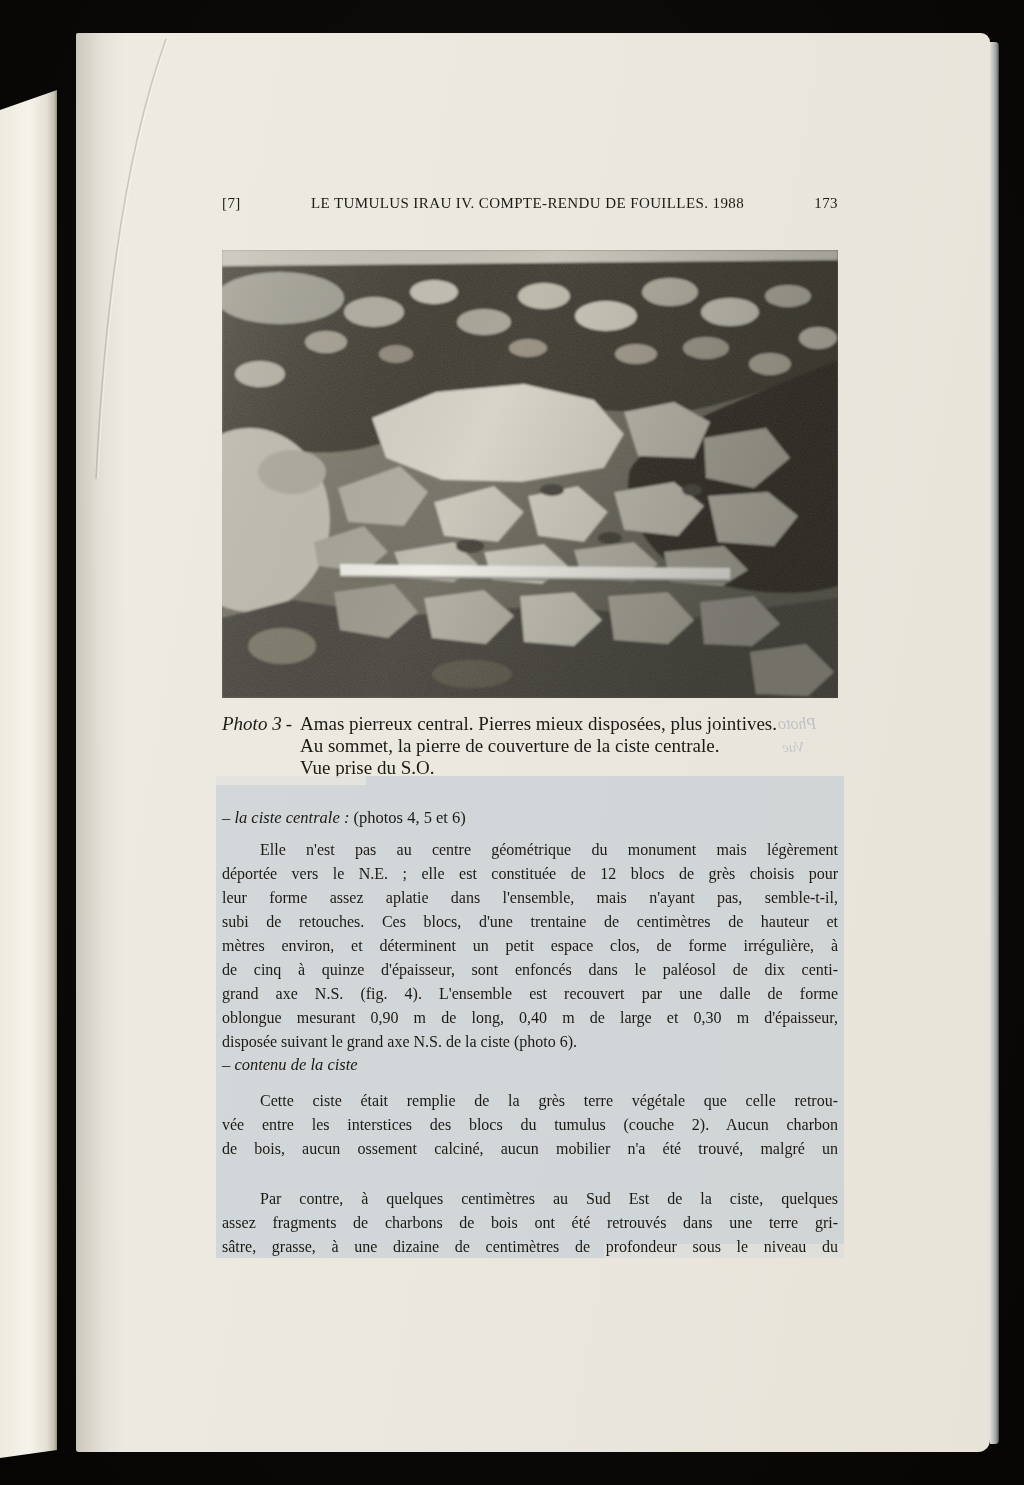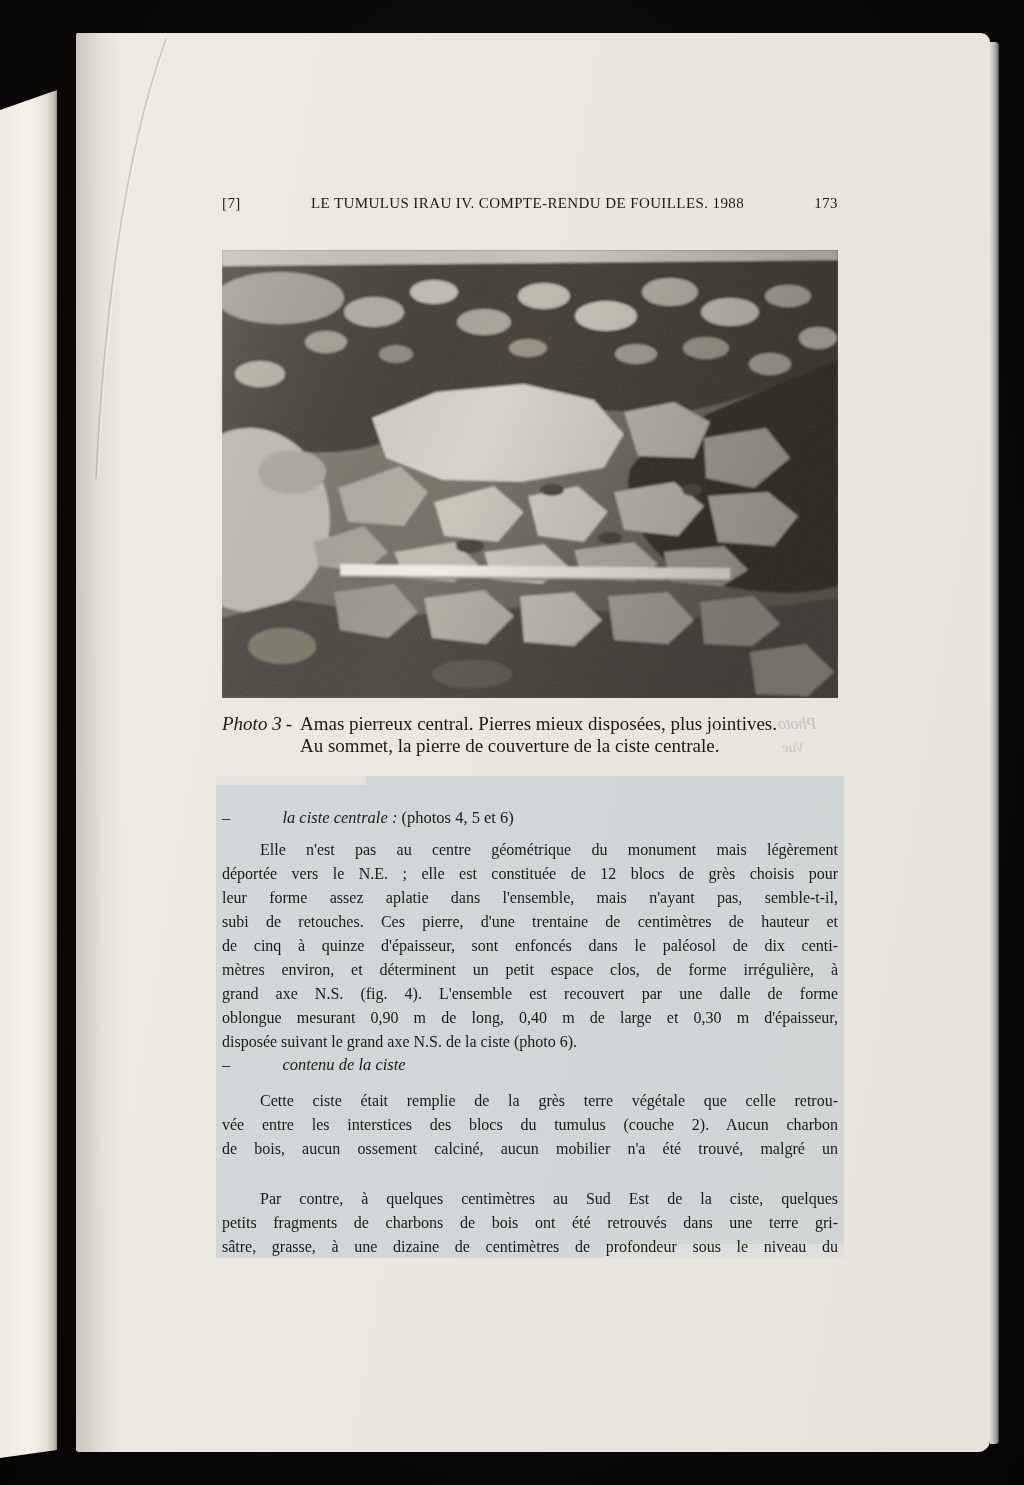--- a/index.html
+++ b/index.html
@@ -52,21 +52,21 @@
   .ghost.g2 { top:706px; left:560px; font-size:15px; color:rgba(128,142,162,0.33); }
 
   .highlight {
     position:absolute; top:743px; left:-6px; width:628px; height:482px;
     background: rgba(175,191,207,0.42);
   }
   .highlight .notch-a { position:absolute; top:0; left:0; width:150px; height:9px; background:rgba(234,231,223,0.75); }
   .highlight .notch-b { position:absolute; bottom:0; right:0; width:240px; height:14px; background:rgba(234,231,223,0.55); }
 
   .sec-heading { position:absolute; left:0; width:616px; font-size:16.5px; white-space:nowrap; }
-  .sec-heading .h-it { font-style:italic;margin-left:48px; }
+  .sec-heading .h-it { font-style:italic; }
   .sh1 { top:775px; }
   .sh2 { top:1022px; }
 
   .para { position:absolute; left:0; width:616px; font-size:16px; line-height:24px; }
   .p1 { top:805px; }
   .p2 { top:1056px; }
   .p3 { top:1154px; }
   .bl { text-align:justify; text-align-last:justify; }
   .bl.first { padding-left:38px; box-sizing:border-box; }
   .bl.last { text-align-last:left; }
@@ -176,60 +176,61 @@
       </div>
 
       <div class="caption">
         <div class="cap-label">
           <span class="it">Photo 3</span>
           <span>-</span>
         </div>
         <div class="cap-lines">
           <div>Amas pierreux central. Pierres mieux disposées, plus jointives.</div>
           <div>Au sommet, la pierre de couverture de la ciste centrale.</div>
+          <div>Vue prise du S.O.</div>
         </div>
       </div>
 
       <span class="ghost g1">Photo</span>
       <span class="ghost g2">Vue</span>
 
       <div class="highlight">
         <div class="notch-a"></div>
         <div class="notch-b"></div>
       </div>
 
       <div class="sec-heading sh1">
         <span>–</span>
         <span class="h-it">la ciste centrale :</span>
         <span>(photos 4, 5 et 6)</span>
       </div>
       <div class="para p1">
         <div class="bl first">Elle n'est pas au centre géométrique du monument mais légèrement</div>
         <div class="bl">déportée vers le N.E. ; elle est constituée de 12 blocs de grès choisis pour</div>
         <div class="bl">leur forme assez aplatie dans l'ensemble, mais n'ayant pas, semble-t-il,</div>
-        <div class="bl">subi de retouches. Ces pierre, d'une trentaine de centimètres de hauteur et</div>
+        <div class="bl">subi de retouches. Ces blocs, d'une trentaine de centimètres de hauteur et</div>
+        <div class="bl">mètres environ, et déterminent un petit espace clos, de forme irrégulière, à</div>
         <div class="bl">de cinq à quinze d'épaisseur, sont enfoncés dans le paléosol de dix centi-</div>
-        <div class="bl">mètres environ, et déterminent un petit espace clos, de forme irrégulière, à</div>
         <div class="bl">grand axe N.S. (fig. 4). L'ensemble est recouvert par une dalle de forme</div>
         <div class="bl">oblongue mesurant 0,90 m de long, 0,40 m de large et 0,30 m d'épaisseur,</div>
         <div class="bl last">disposée suivant le grand axe N.S. de la ciste (photo 6).</div>
       </div>
 
       <div class="sec-heading sh2">
         <span>–</span>
         <span class="h-it">contenu de la ciste</span>
       </div>
       <div class="para p2">
         <div class="bl first">Cette ciste était remplie de la grès terre végétale que celle retrou-</div>
         <div class="bl">vée entre les interstices des blocs du tumulus (couche 2). Aucun charbon</div>
         <div class="bl">de bois, aucun ossement calciné, aucun mobilier n'a été trouvé, malgré un</div>
       </div>
       <div class="para p3">
         <div class="bl first">Par contre, à quelques centimètres au Sud Est de la ciste, quelques</div>
-        <div class="bl">petits fragments de charbons de bois ont été retrouvés dans une terre gri-</div>
+        <div class="bl">assez fragments de charbons de bois ont été retrouvés dans une terre gri-</div>
         <div class="bl">sâtre, grasse, à une dizaine de centimètres de profondeur sous le niveau du</div>
       </div>
 
     </div>
   </div>
 
   <div class="edge-stack"></div>
 </div>
 
 </body></html>

